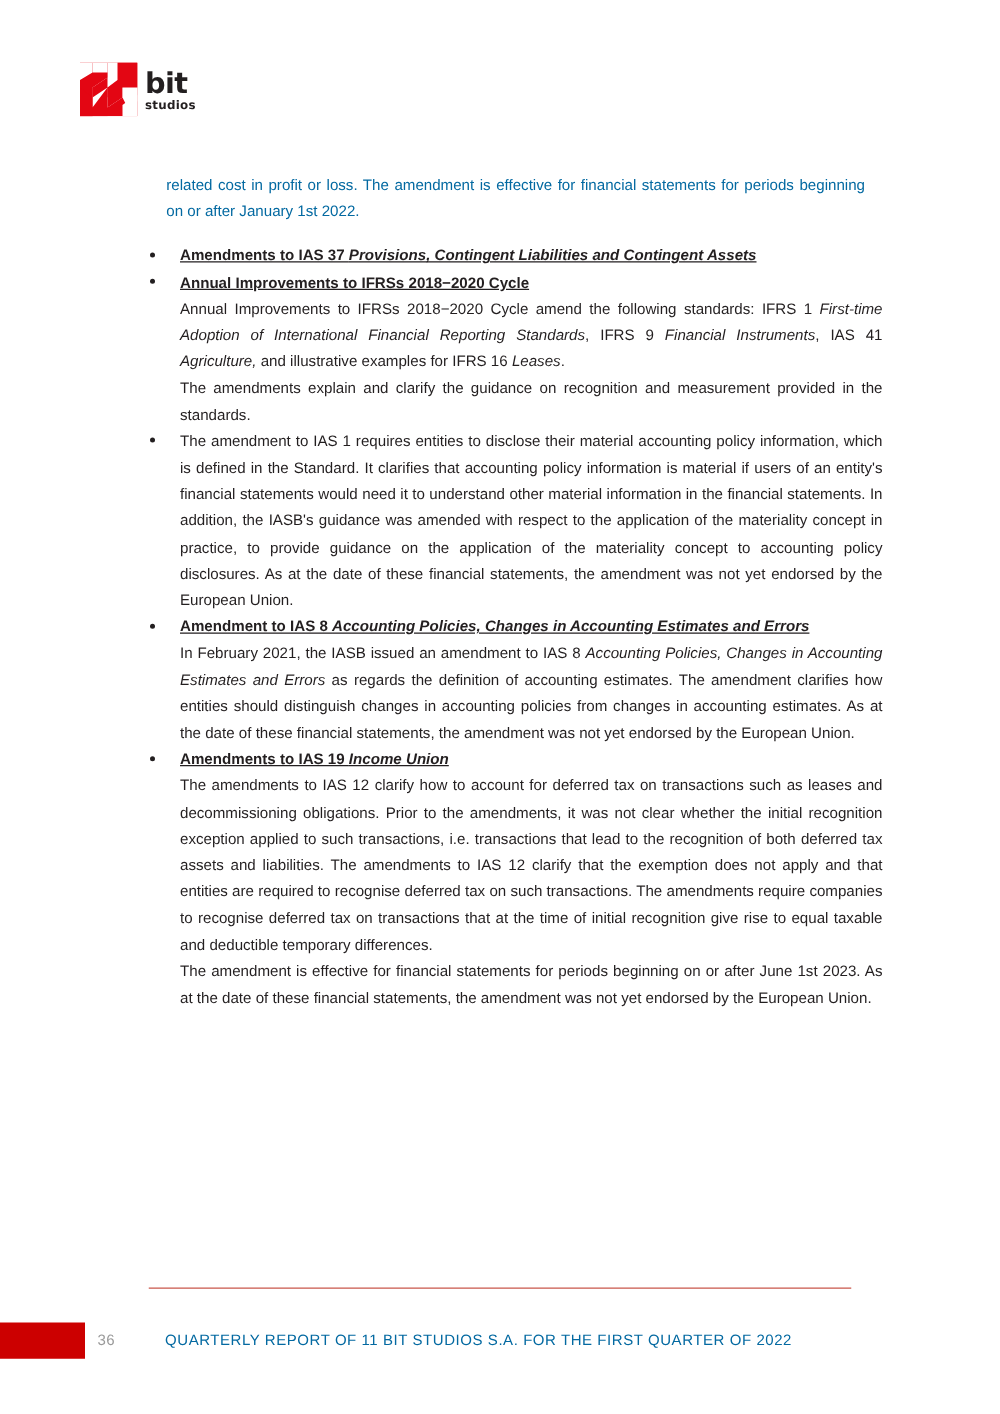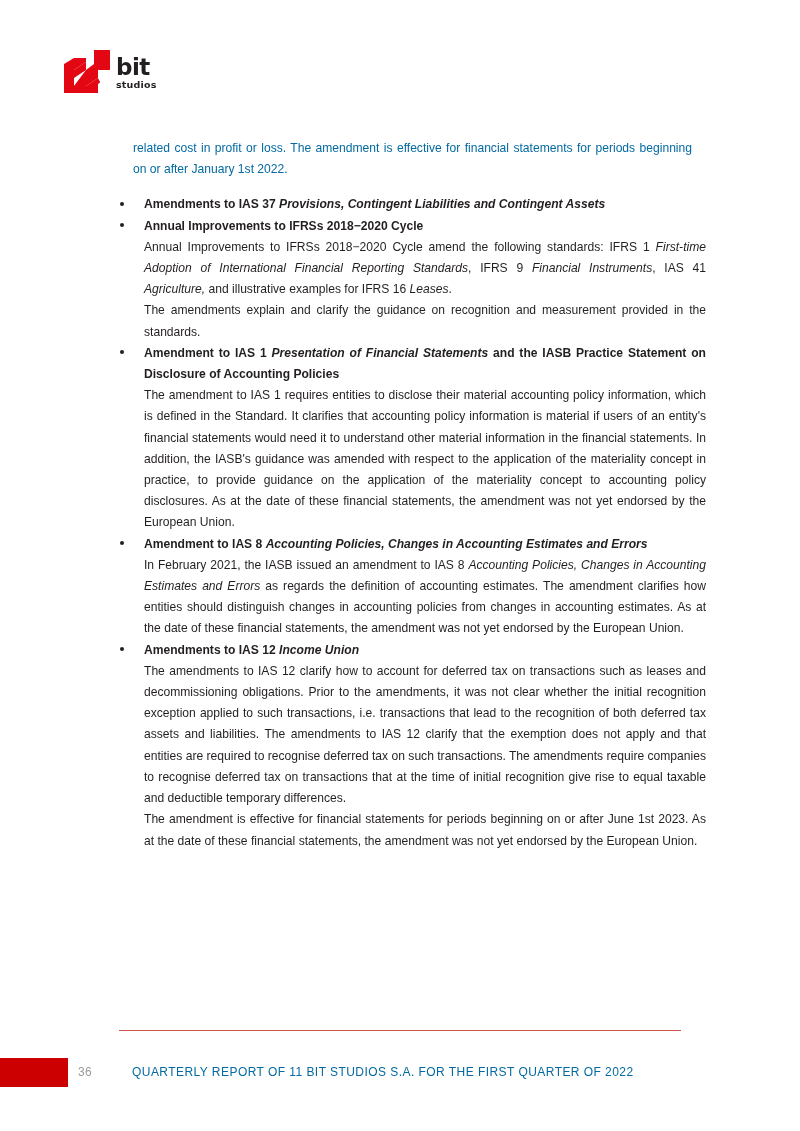--- a/index.html
+++ b/index.html
@@ -96,20 +96,21 @@
     background: #231f20;
   }
   .bullet-head {
     margin: 0;
     font-size: 12.1px;
     line-height: 21.2px;
     font-weight: 700;
     text-align: justify;
     text-justify: inter-word;
     color: #231f20;
+    text-decoration: underline;
   }
   .bullet-body {
     margin: 0;
     font-size: 12.1px;
     line-height: 21.2px;
     text-align: justify;
     text-justify: inter-word;
     color: #231f20;
   }
   i, em { font-style: italic; }
@@ -200,33 +201,32 @@
 
     <li class="bullet-item">
       <span class="bullet-dot"></span>
       <p class="bullet-head">Annual Improvements to IFRSs 2018−2020 Cycle</p>
       <p class="bullet-body">Annual Improvements to IFRSs 2018−2020 Cycle amend the following standards: IFRS 1 <i>First-time Adoption of International Financial Reporting Standards</i>, IFRS 9 <i>Financial Instruments</i>, IAS 41 <i>Agriculture,</i> and illustrative examples for IFRS 16 <i>Leases</i>.</p>
       <p class="bullet-body">The amendments explain and clarify the guidance on recognition and measurement provided in the standards.</p>
     </li>
 
     <li class="bullet-item">
       <span class="bullet-dot"></span>
-      <p class="bullet-head"><span>Amendment to IAS 1 </span><i>Presentation of Financial Statements</i><span> and the IASB Practice Statement on Disclosure of Accounting Policies</span></p>
       <p class="bullet-body">The amendment to IAS 1 requires entities to disclose their material accounting policy information, which is defined in the Standard. It clarifies that accounting policy information is material if users of an entity's financial statements would need it to understand other material information in the financial statements. In addition, the IASB's guidance was amended with respect to the application of the materiality concept in practice, to provide guidance on the application of the materiality concept to accounting policy disclosures. As at the date of these financial statements, the amendment was not yet endorsed by the European Union.</p>
     </li>
 
     <li class="bullet-item">
       <span class="bullet-dot"></span>
       <p class="bullet-head"><span>Amendment to IAS 8 </span><i>Accounting Policies, Changes in Accounting Estimates and Errors</i></p>
       <p class="bullet-body">In February 2021, the IASB issued an amendment to IAS 8 <i>Accounting Policies, Changes in Accounting Estimates and Errors</i> as regards the definition of accounting estimates. The amendment clarifies how entities should distinguish changes in accounting policies from changes in accounting estimates. As at the date of these financial statements, the amendment was not yet endorsed by the European Union.</p>
     </li>
 
     <li class="bullet-item">
       <span class="bullet-dot"></span>
-      <p class="bullet-head"><span>Amendments to IAS 12 </span><i>Income Union</i></p>
+      <p class="bullet-head"><span>Amendments to IAS 19 </span><i>Income Union</i></p>
       <p class="bullet-body">The amendments to IAS 12 clarify how to account for deferred tax on transactions such as leases and decommissioning obligations. Prior to the amendments, it was not clear whether the initial recognition exception applied to such transactions, i.e. transactions that lead to the recognition of both deferred tax assets and liabilities. The amendments to IAS 12 clarify that the exemption does not apply and that entities are required to recognise deferred tax on such transactions. The amendments require companies to recognise deferred tax on transactions that at the time of initial recognition give rise to equal taxable and deductible temporary differences.</p>
       <p class="bullet-body">The amendment is effective for financial statements for periods beginning on or after June 1st 2023. As at the date of these financial statements, the amendment was not yet endorsed by the European Union.</p>
     </li>
 
   </ul>
 </div>
 
 <div class="footer-rule"></div>
 <div class="footer-block"></div>
 <div class="footer-page-no">36</div>

